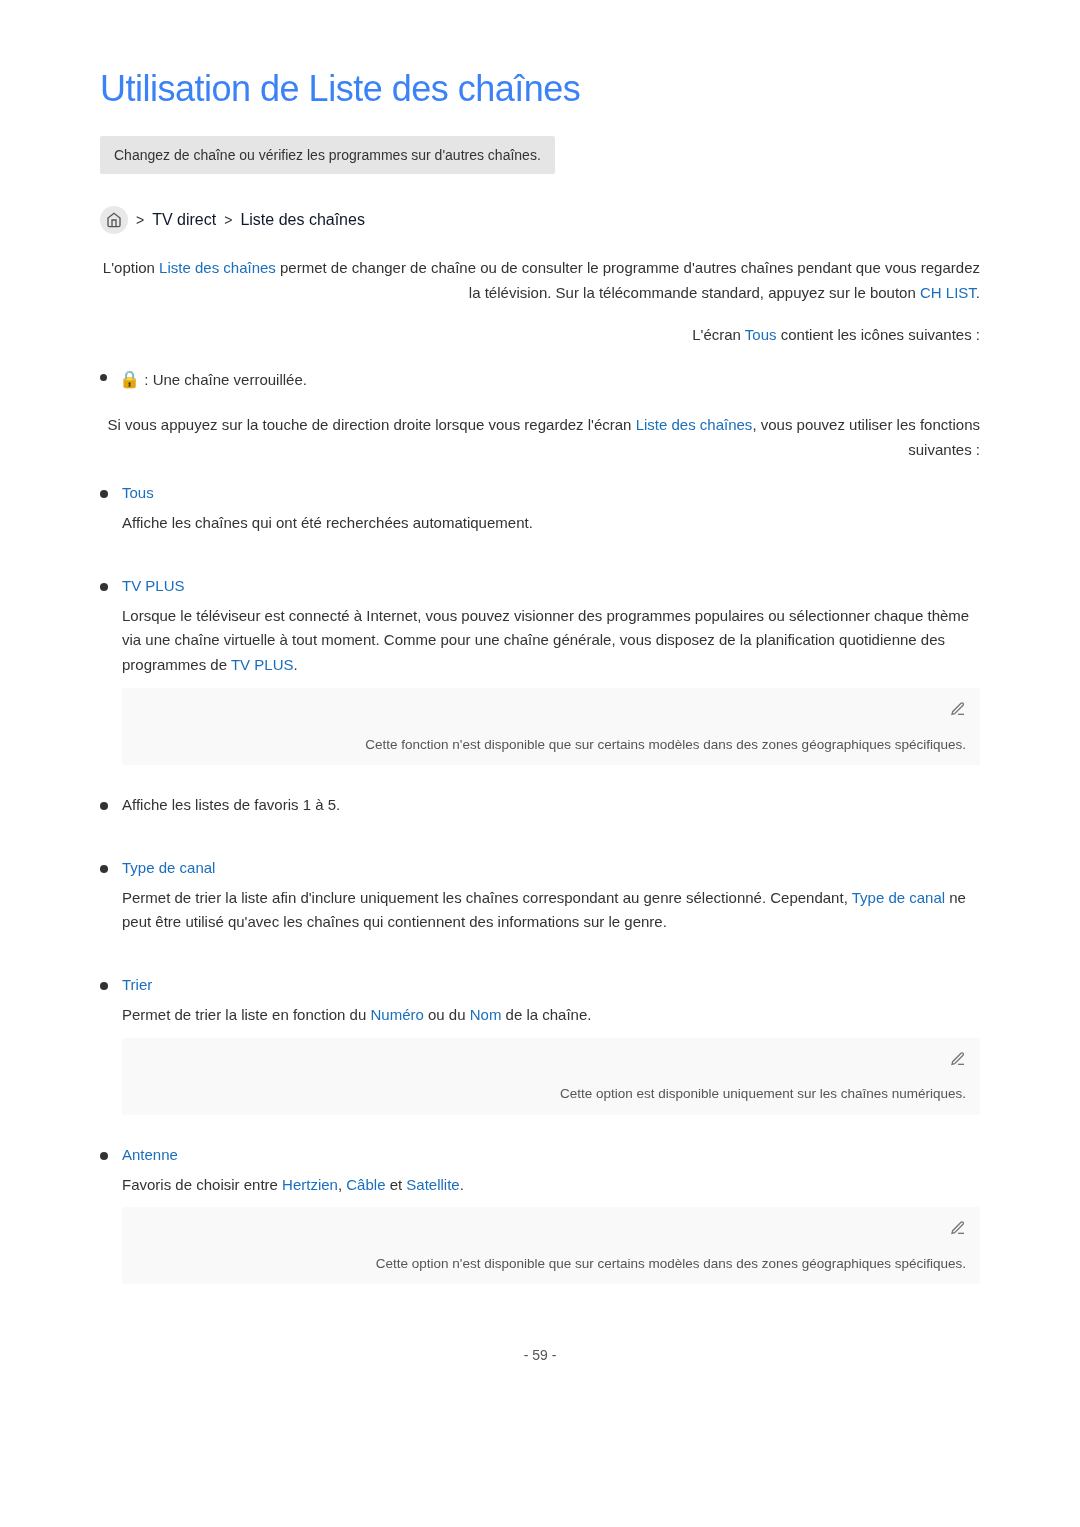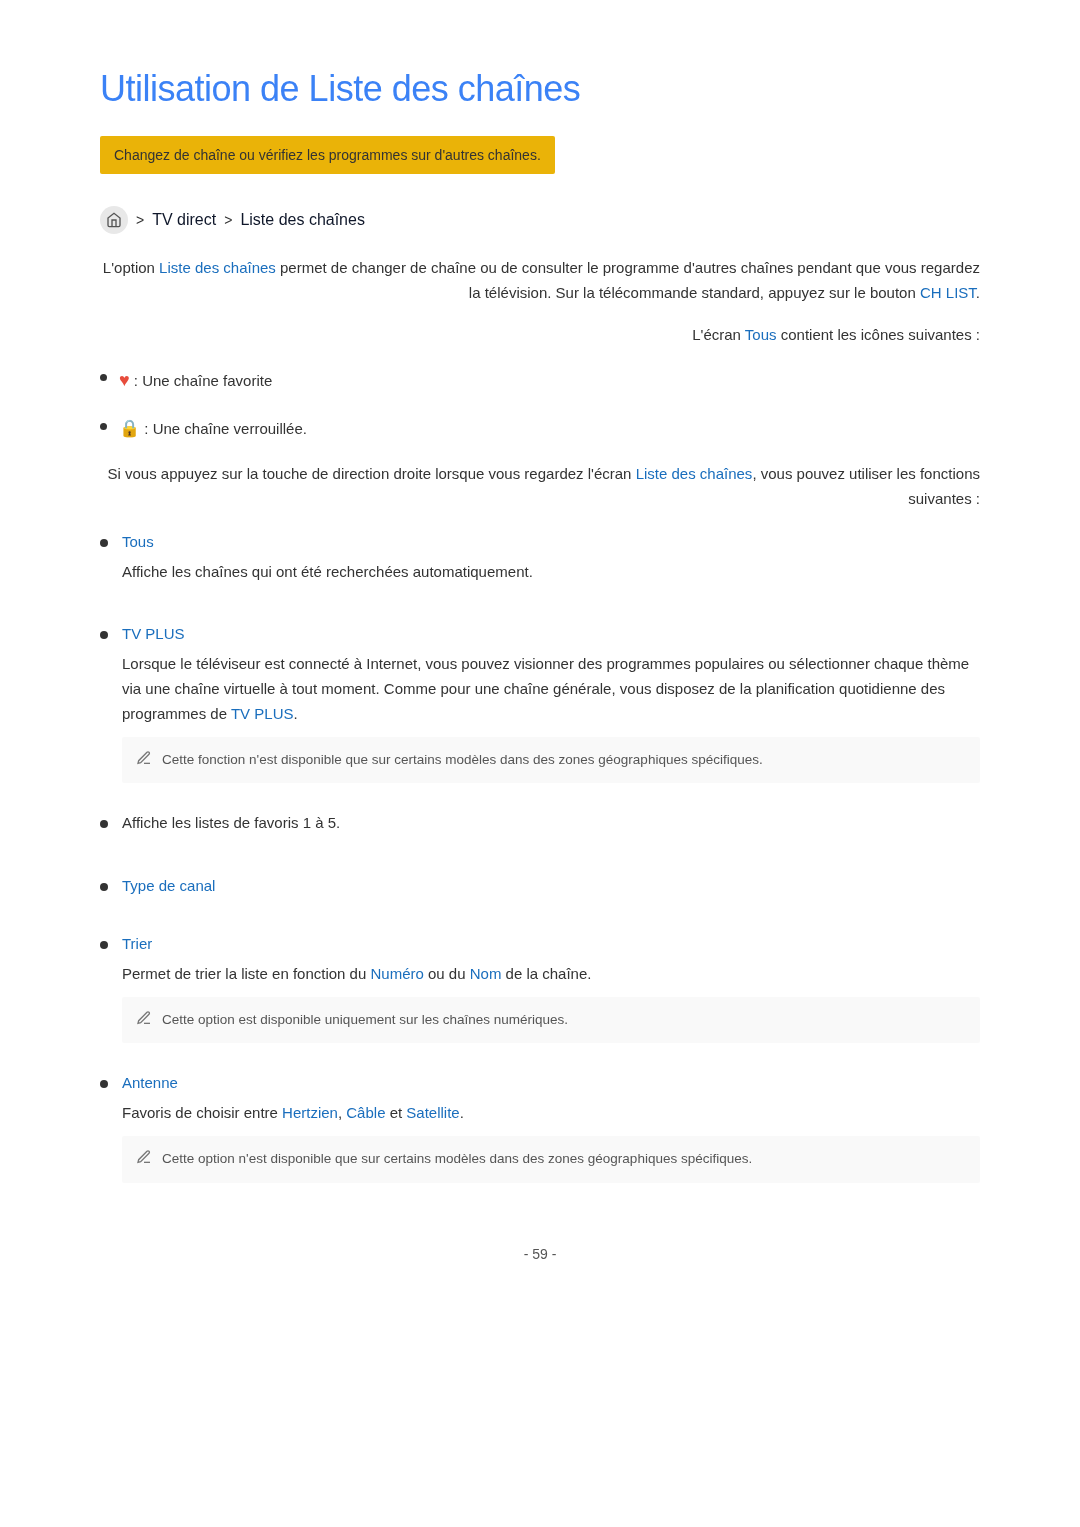--- a/index.html
+++ b/index.html
@@ -21,21 +21,21 @@
 
     .page-title {
       font-size: 36px;
       font-weight: 300;
       color: #3b82f6;
       margin-bottom: 18px;
       letter-spacing: -0.5px;
     }
 
     .subtitle-bar {
-      background: #eab308;
+      background: #e5e5e5;
       padding: 8px 14px;
       border-radius: 2px;
       font-size: 14px;
       color: #333;
       display: inline-block;
       margin-bottom: 32px;
     }
 
     .breadcrumb {
       display: flex;
@@ -140,26 +140,27 @@
 
     .section-body {
       font-size: 15px;
       color: #333;
       line-height: 1.65;
       margin-bottom: 10px;
     }
 
     .note-box {
       display: flex;
-      align-items: center;
+      align-items: flex-end;
       gap: 10px;
       background: #f9f9f9;
       padding: 10px 14px;
       margin-top: 10px;
       border-radius: 2px;
+      flex-direction: column;
     }
 
     .note-pencil-icon {
       font-size: 16px;
       color: #555;
       flex-shrink: 0;
       margin-top: 1px;
     }
 
     .note-text {
@@ -205,26 +206,20 @@
   <span>L'option </span><a class="link">Liste des chaînes</a><span> permet de changer de chaîne ou de consulter le programme d'autres chaînes pendant que vous regardez la télévision. Sur la télécommande standard, appuyez sur le bouton </span><a class="link">CH LIST</a><span>.</span>
 </p>
 
 
 <p class="body-text">
   <span>L'écran </span><a class="link">Tous</a><span> contient les icônes suivantes :</span>
 </p>
 
 
 <ul class="bullet-list">
-  <li>
-    <div class="bullet-dot"></div>
-    <span>
-      <span style="color:#e74c3c; font-size:18px;">♥</span> : Une chaîne favorite
-    </span>
-  </li>
   <li>
     <div class="bullet-dot"></div>
     <span>
       <span style="font-size:17px;">🔒</span> : Une chaîne verrouillée.
     </span>
   </li>
 </ul>
 
 
 <p class="body-text">
@@ -272,20 +267,23 @@
         <p class="section-body">Affiche les listes de favoris 1 à 5.</p>
       </div>
     </div>
   </li>
 
   <li>
     <div class="section-list-row">
       <div class="section-bullet"></div>
       <div class="section-content">
         <div class="section-title">Type de canal</div>
+        <p class="section-body">
+          <span>Permet de trier la liste afin d'inclure uniquement les chaînes correspondant au genre sélectionné. Cependant, </span><a class="link">Type de canal</a><span> ne peut être utilisé qu'avec les chaînes qui contiennent des informations sur le genre.</span>
+        </p>
       </div>
     </div>
   </li>
 
   <li>
     <div class="section-list-row">
       <div class="section-bullet"></div>
       <div class="section-content">
         <div class="section-title">Trier</div>
         <p class="section-body">

